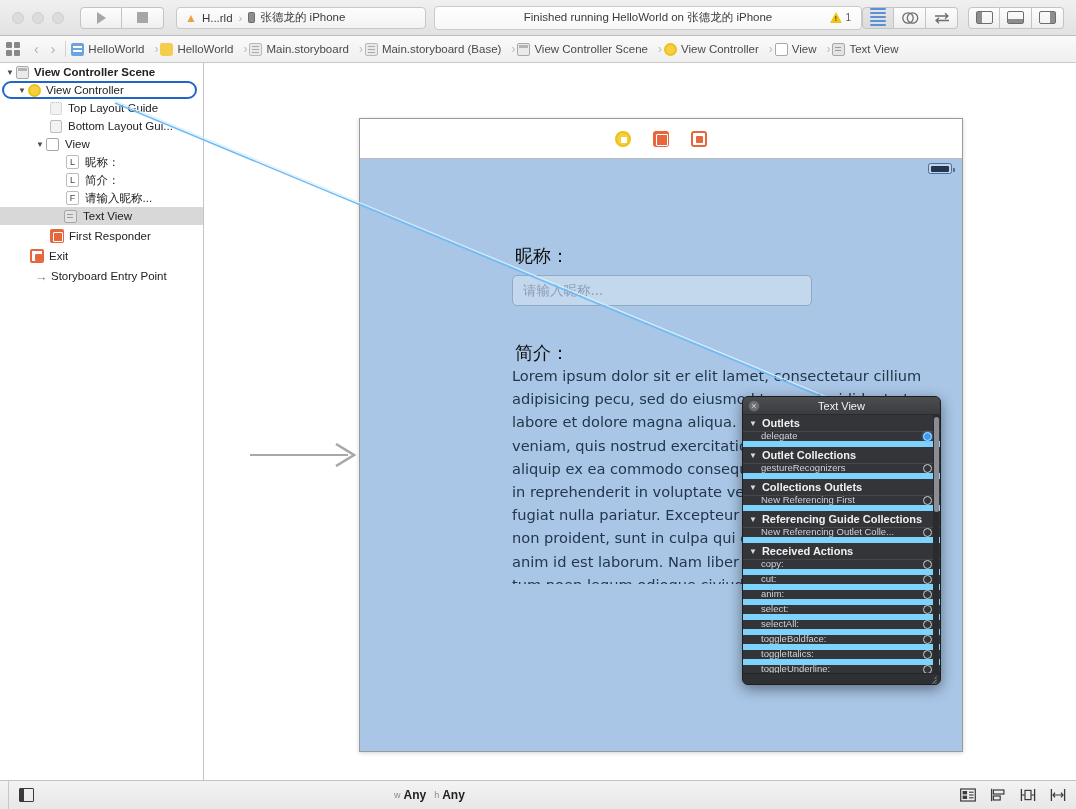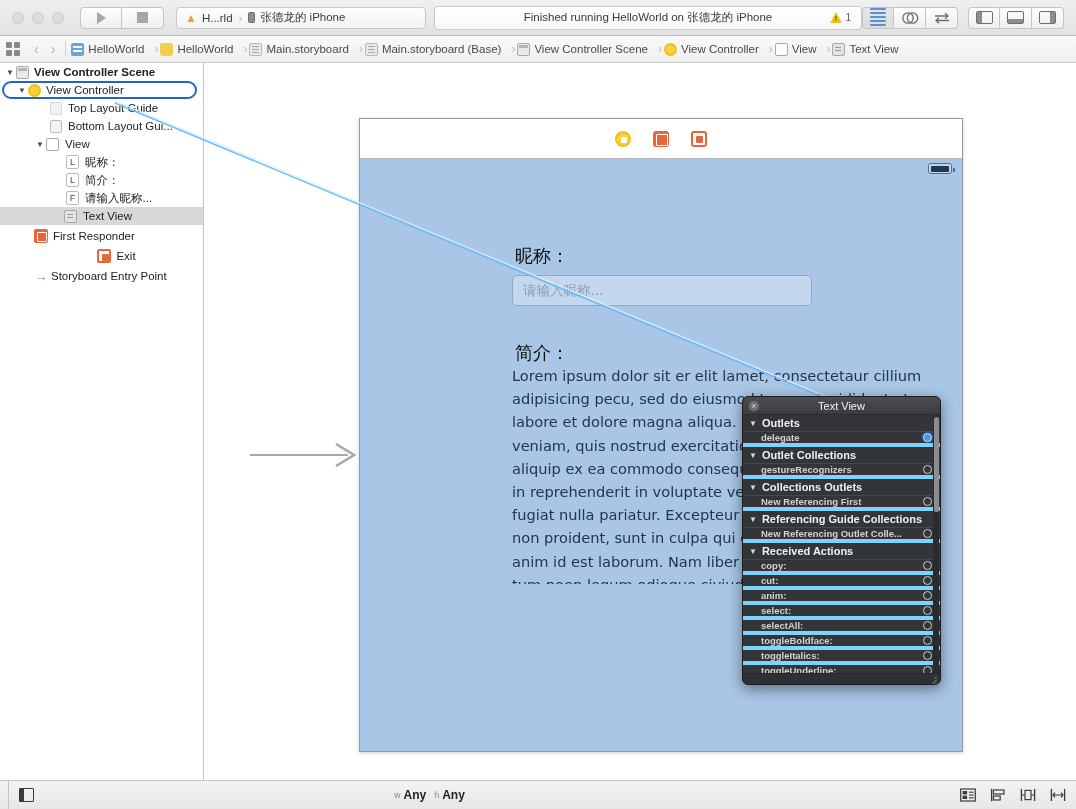--- a/index.html
+++ b/index.html
@@ -213,24 +213,23 @@
     display:flex; align-items:center; justify-content:center; line-height:1;
   }
   .pop-body { height: 258px; overflow: hidden; position: relative; }
   .pop-sec {
     display: flex; align-items: center; gap: 5px; padding: 2px 6px;
     font-size: 11px; font-weight: bold; color: #f0f0f0;
     border-bottom: 1px solid #46484c;
   }
   .pop-sec .cv { font-size: 8px; color: #dcdcdc; }
   .pop-item {
-    display: flex; align-items: center; height: 15px; padding: 0 8px 0 18px;
-    border-bottom: 4px solid #7dd3fc; font-size: 9.5px; color: #d2d2d2;
+    display: flex; align-items: flex-end; height: 15px; padding: 0 8px 0 18px;
+    border-bottom: 6px solid #7dd3fc; font-size: 9.5px; color: #d2d2d2;
     position: relative;
-    font-weight: bold;
   }
   .pop-item .nm { flex: 1; white-space: nowrap; overflow: hidden; text-overflow: ellipsis; }
   .socket { width: 9px; height: 9px; border-radius: 50%; border: 1.3px solid #cfcfcf; background: transparent; flex: none; }
   .socket.filled { background: #3a9bf5; border-color: #bcdcfb; box-shadow: 0 0 3px #4aa8ff; }
   .pop-scroll {
     position: absolute; right: 1px; top: 0; width: 6px; height: 100%;
     background: #2a2b2e;
   }
   .pop-scroll i { position: absolute; left: 0.5px; top: 2px; width: 5px; height: 95px; background: #8b8d92; border-radius: 3px; display:block;}
   .pop-footer {
@@ -434,26 +433,26 @@
     <div class="row" style="padding-left:66px;">
       <span class="ic-f" style="margin-right:6px;">F</span>
       <span class="lbl">请输入昵称...</span>
     </div>
 
     <div class="row sel-gray" style="padding-left:64px;">
       <span class="ic ic-tv" style="margin-right:6px;"></span>
       <span class="lbl">Text View</span>
     </div>
 
-    <div class="row" style="padding-left:34px; margin-top:2px;">
+    <div class="row" style="padding-left:34px; margin-top:2px;margin-left:16px;">
       <span class="ic-fr" style="margin-right:5px;"></span>
       <span class="lbl">First Responder</span>
     </div>
 
-    <div class="row" style="padding-left:30px; margin-top:2px;justify-content:center;">
+    <div class="row" style="padding-left:30px; margin-top:2px;">
       <span class="ic-exit" style="margin-right:5px;"></span>
       <span class="lbl">Exit</span>
     </div>
 
     <div class="row" style="padding-left:34px; margin-top:2px;">
       <span class="ic-entry">→</span>
       <span class="lbl" style="margin-left:3px;">Storyboard Entry Point</span>
     </div>
   </div>
 

